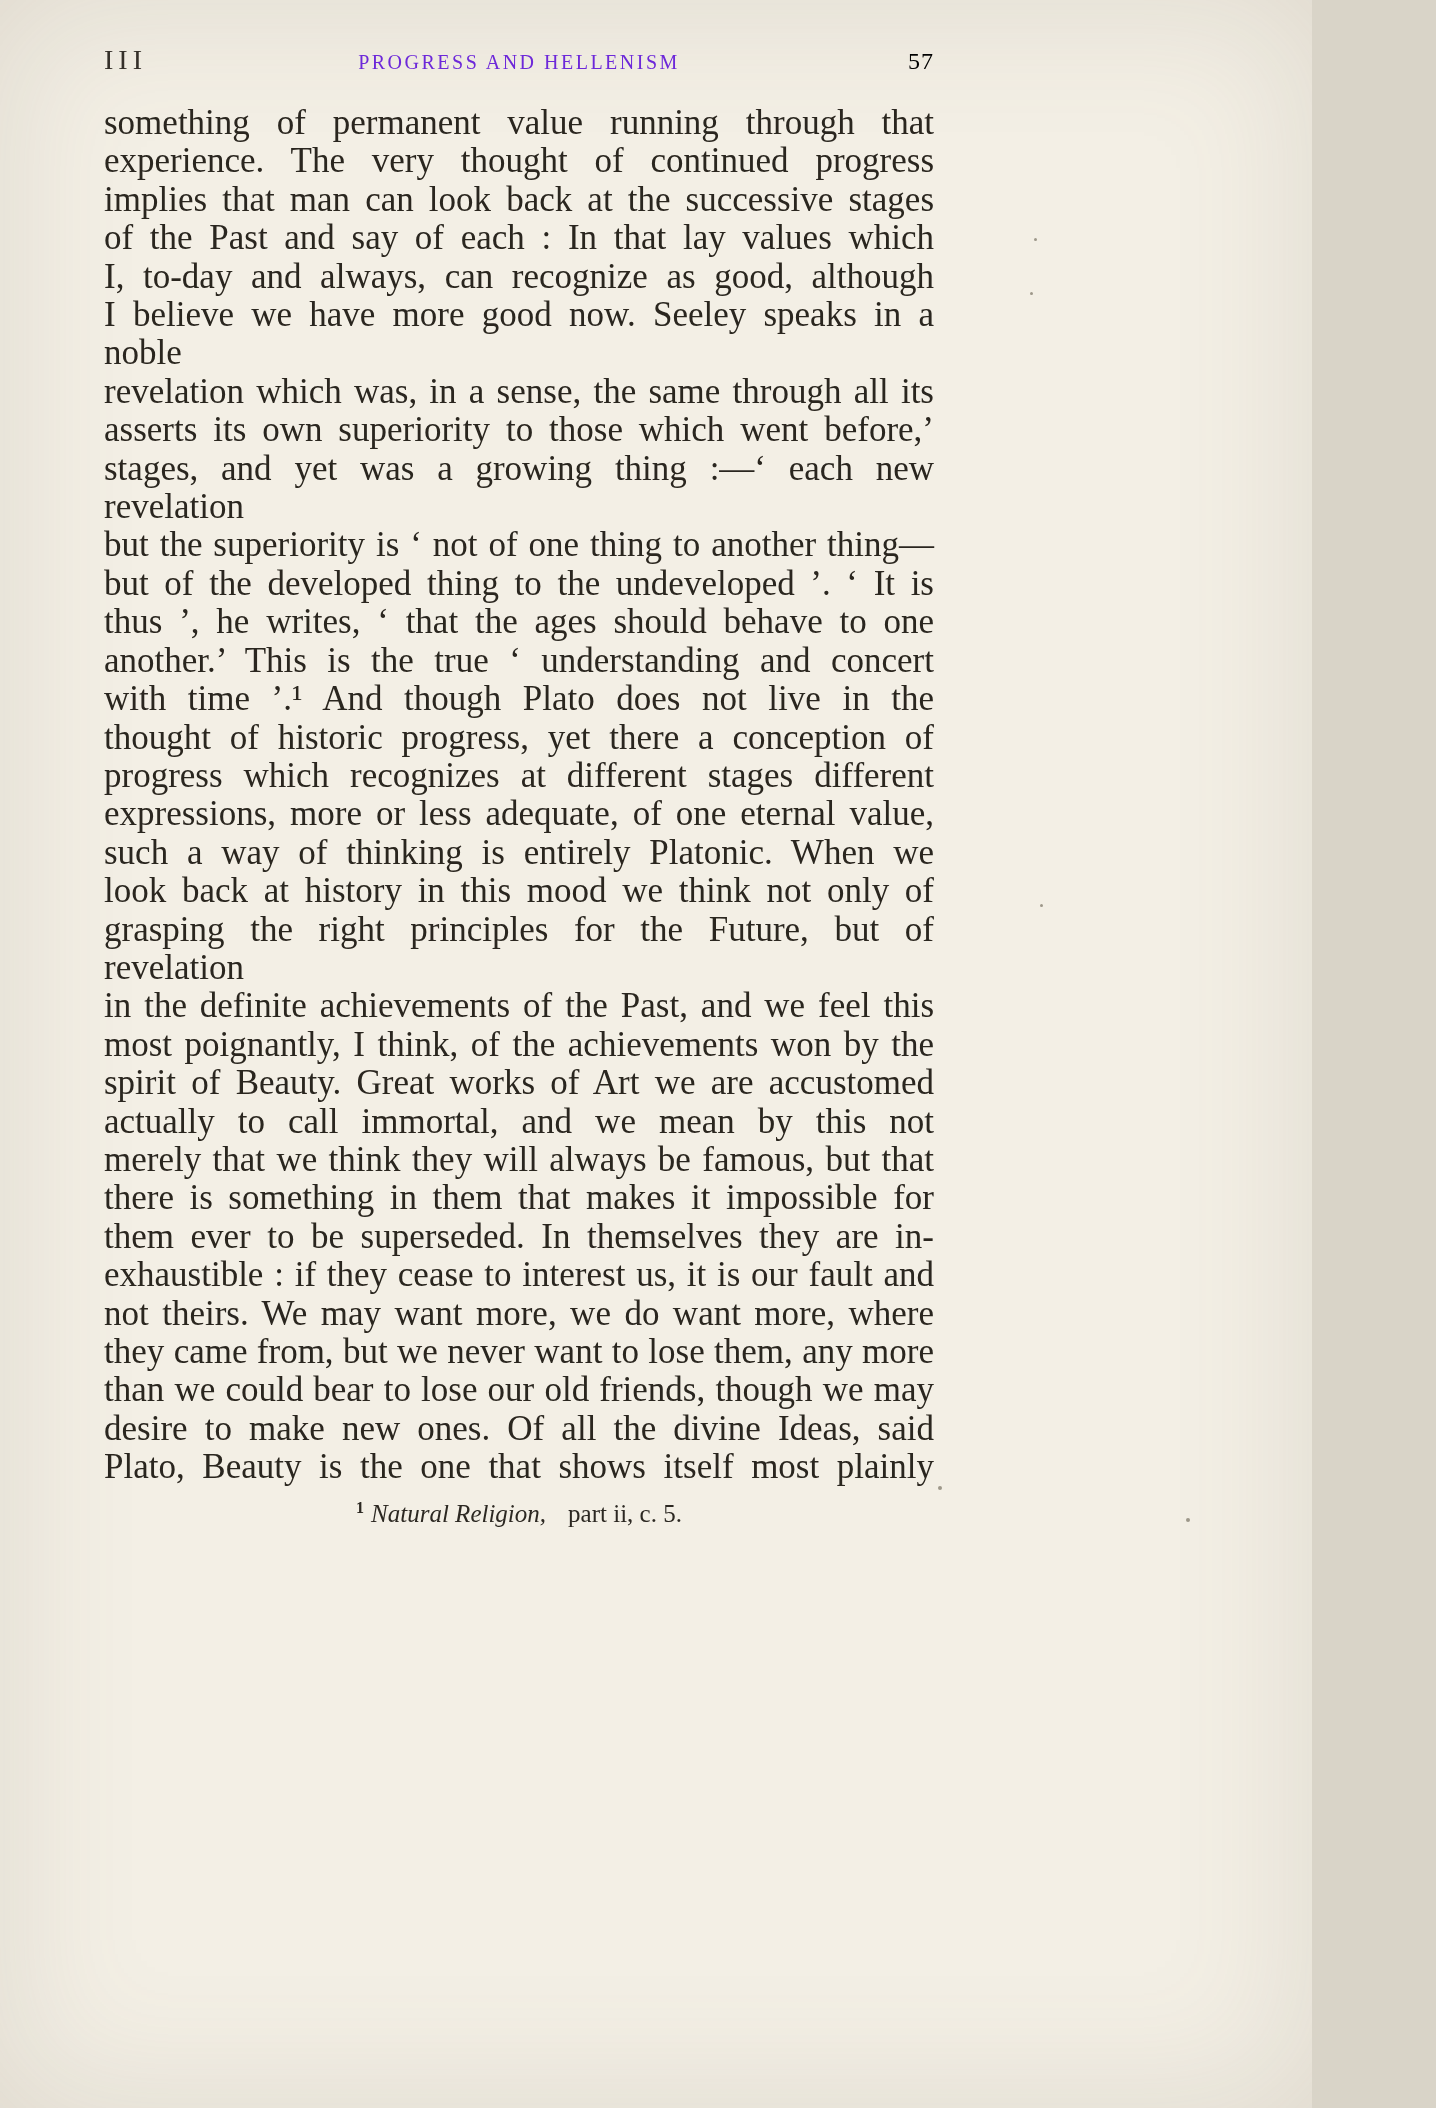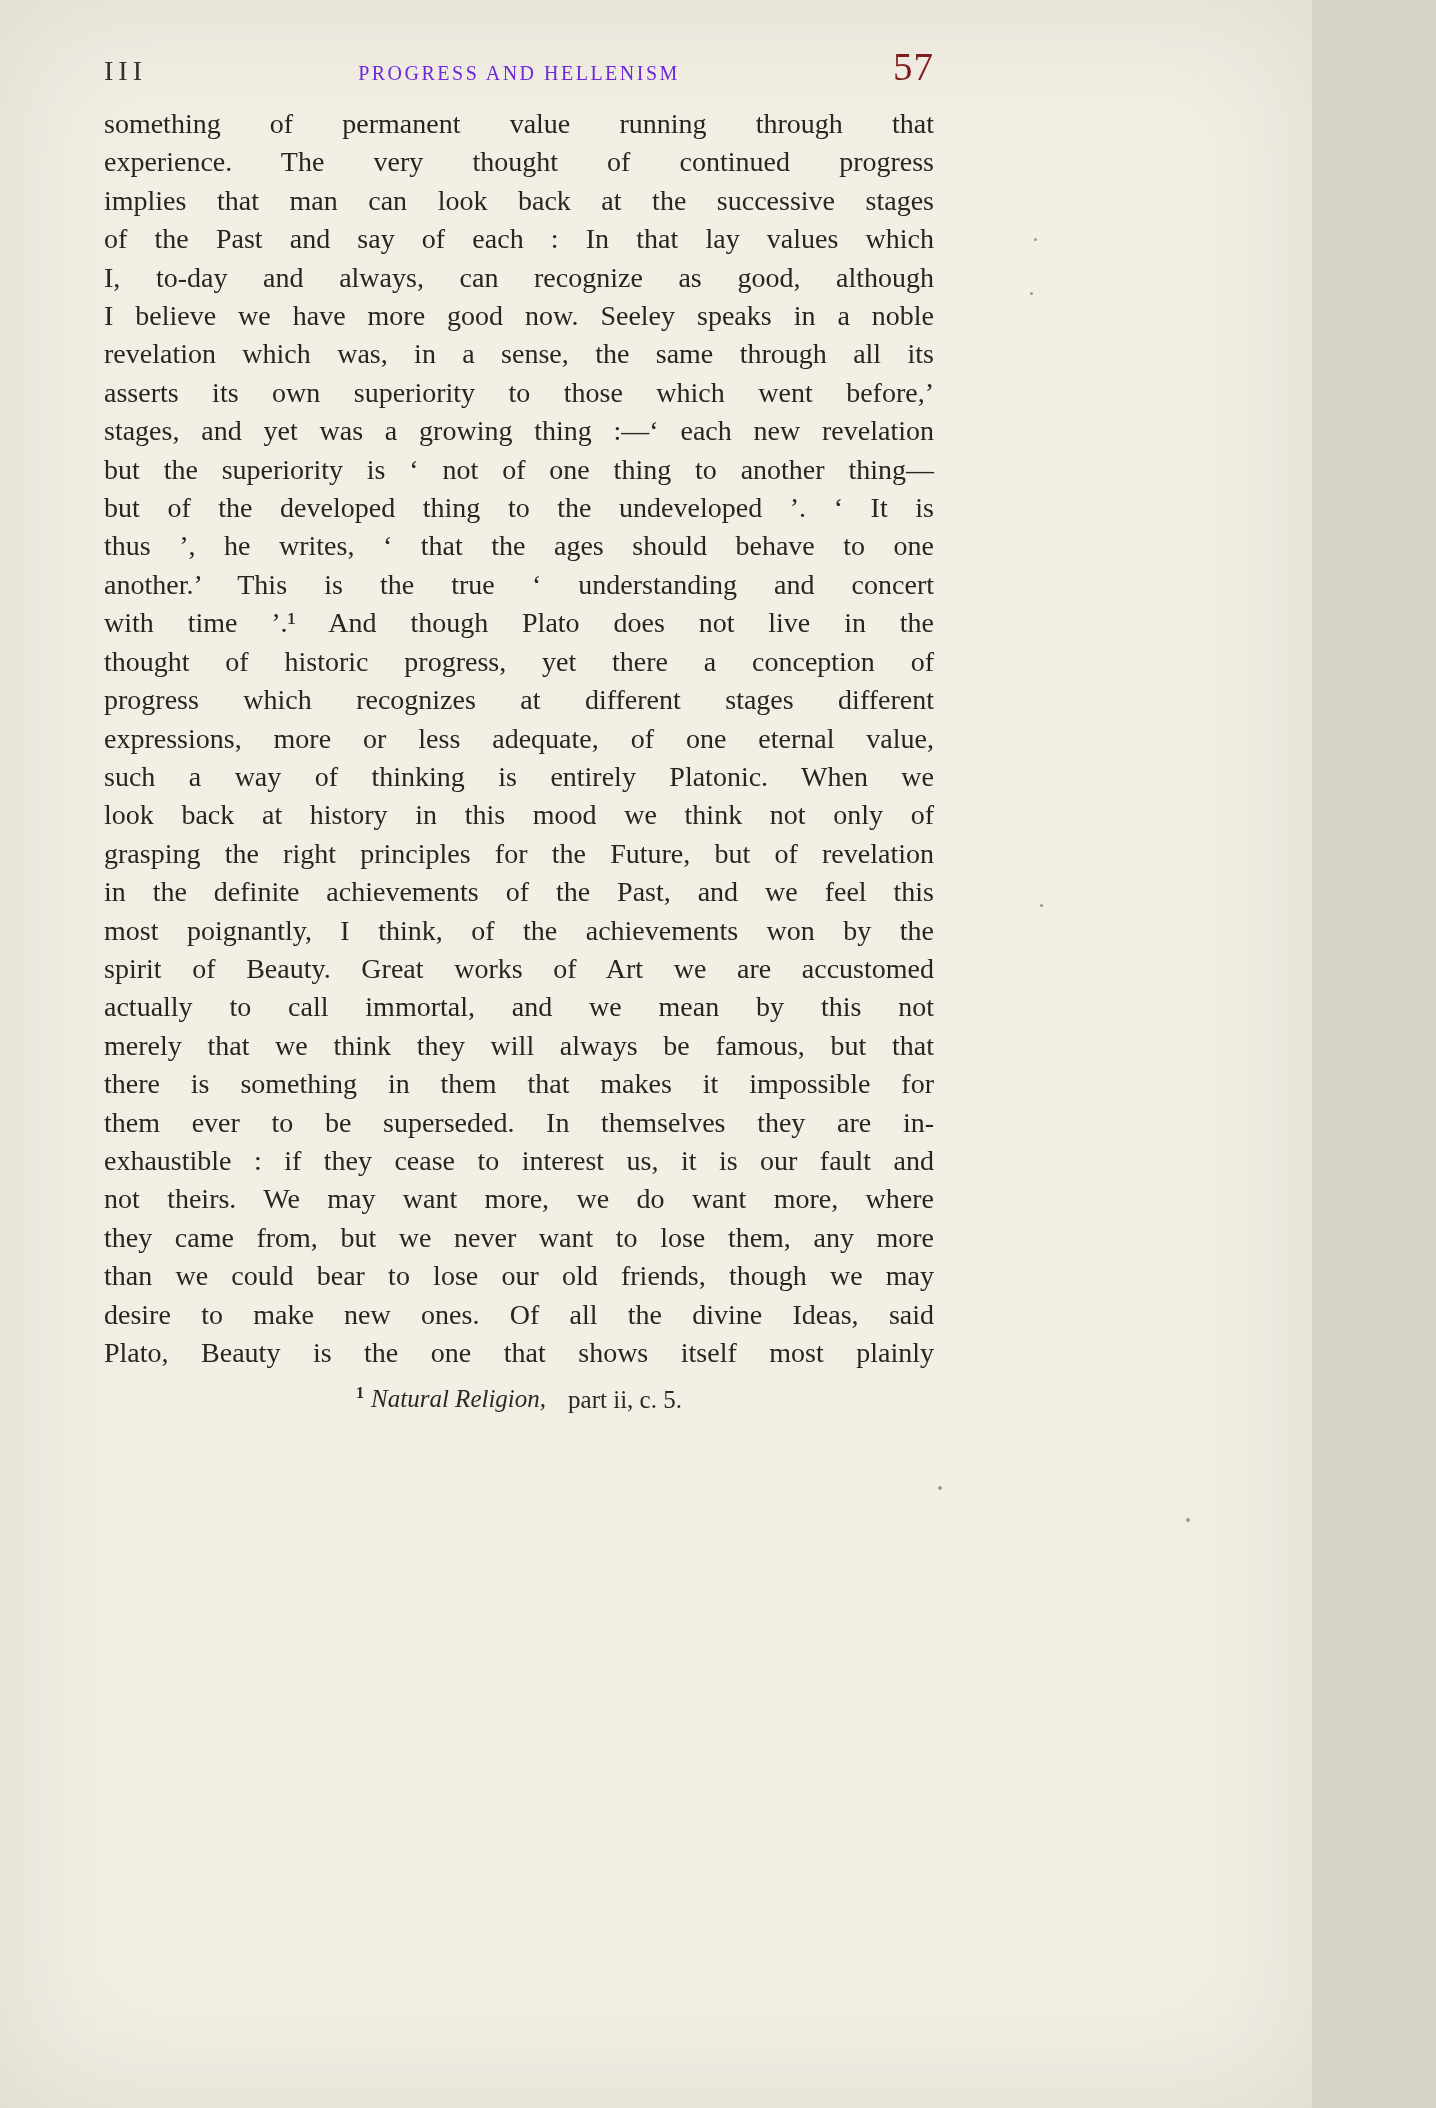--- a/index.html
+++ b/index.html
@@ -35,29 +35,29 @@
     color: #35302a;
   }
   .running-title {
     justify-self: center;
     font-size: 20px;
     letter-spacing: 2.5px;
     color: #6d28d9;
   }
   .page-num {
     justify-self: end;
-    font-size: 39px;
+    font-size: 24px;
     letter-spacing: 1px;
-    color: #7f1d1d;
+    color: #000000;
     margin-left: 12px;
   }
 
   .body-text {
-    margin-top: 16px;
-    font-size: 28px;
+    margin-top: 28px;
+    font-size: 35px;
     line-height: 38.4px;
   }
   .text-line {
     text-align: justify;
     text-align-last: justify;
   }
 
   .footnote {
     margin-top: 12px;
     text-align: center;

